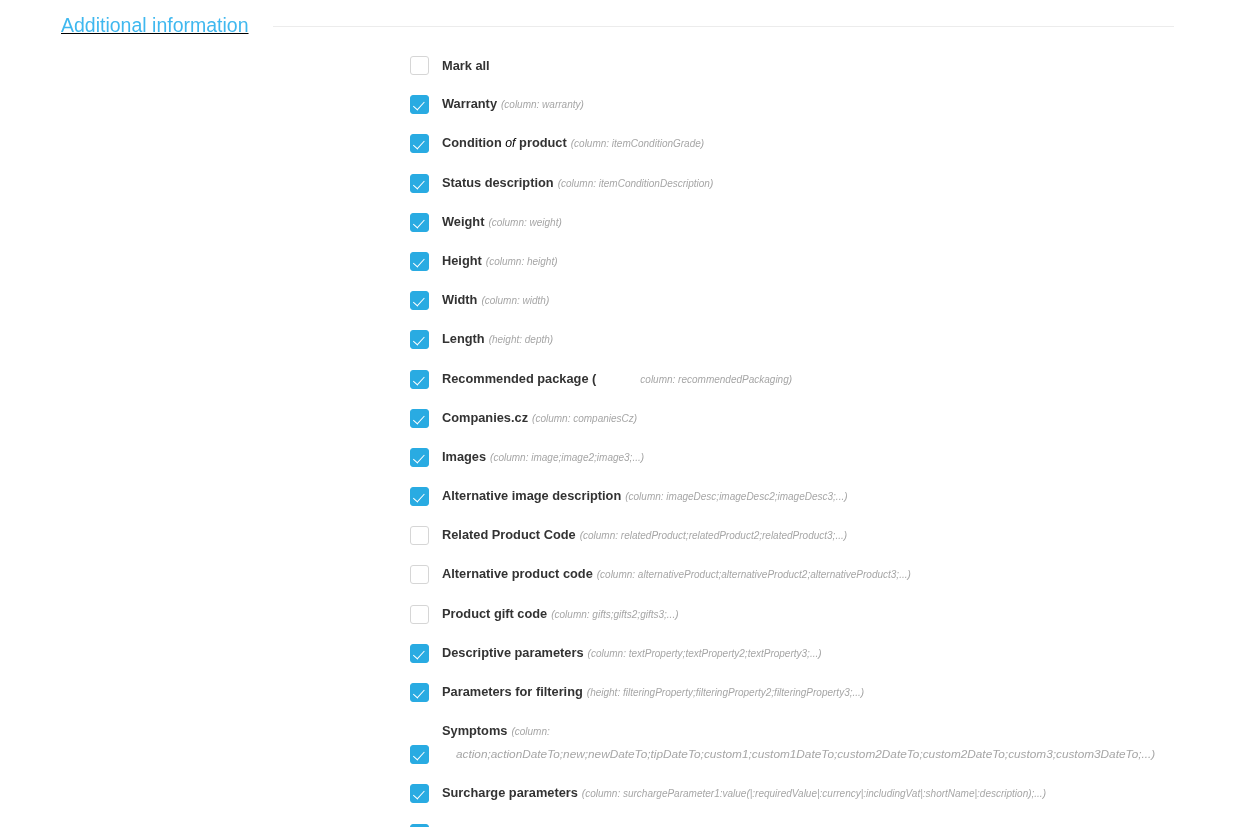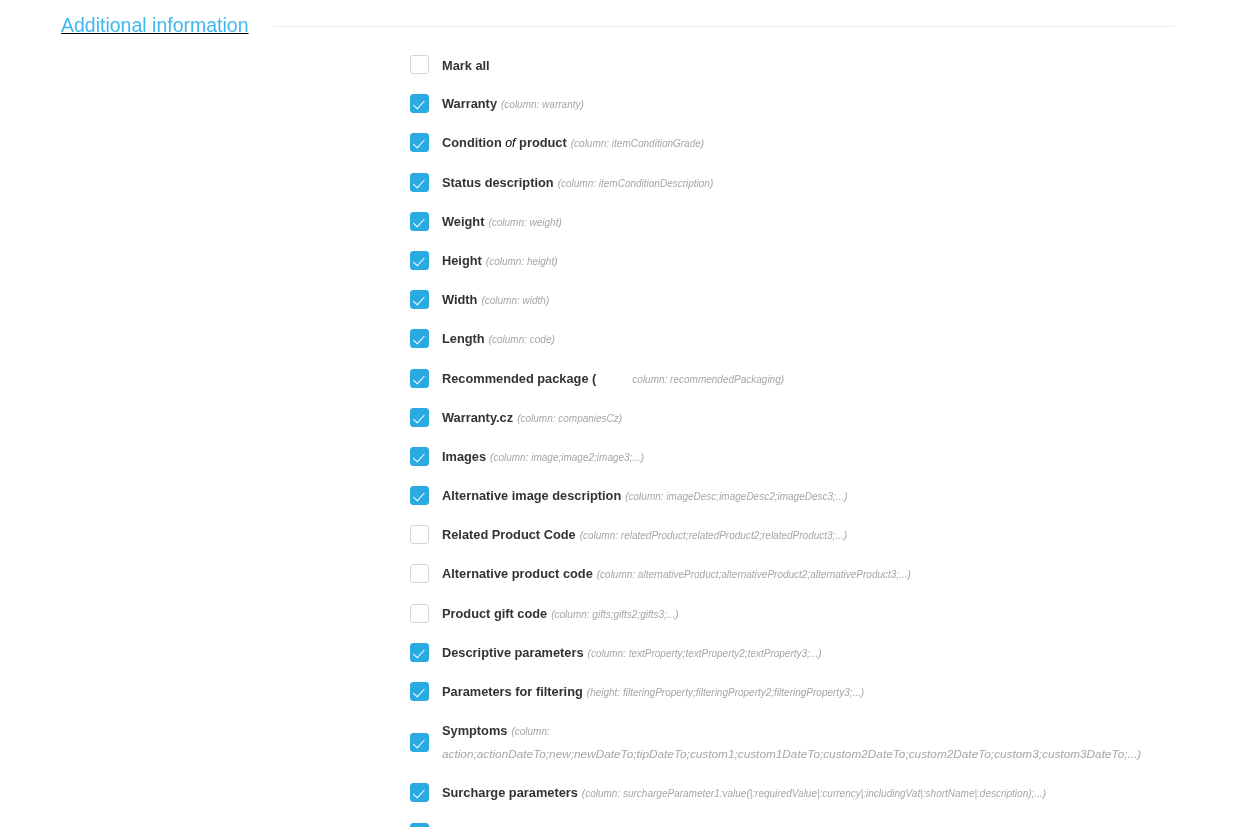--- a/index.html
+++ b/index.html
@@ -43,21 +43,21 @@
   }
 
   
   .list {
     padding-left: 410px;
     padding-top: 20px;
     box-sizing: border-box;
   }
   .row {
     display: flex;
-    align-items: center;
+    align-items: flex-end;
     min-height: 21px;
     margin-bottom: 18.2px;
   }
   .row.mark-all {
     margin-bottom: 18.2px;
   }
 
   
   .cbox {
     flex: 0 0 auto;
@@ -108,30 +108,30 @@
     font-size: 12.3px;
   }
   .hint {
     font-style: italic;
     color: #a6a6a6;
     font-weight: normal;
     font-size: 10px;
     margin-left: 4px;
   }
   .hint.tight {
-    margin-left: 4px;
+    margin-left: 12px;
     padding-left: 32px;
   }
   
   .hint-wrap {
     display: block;
     font-style: italic;
     color: #a6a6a6;
     font-size: 11.8px;
-    margin-left: 0;
+    margin-left: 14px;
     margin-top: 4px;
     white-space: nowrap;
   }
 
   
   .row.partial {
     margin-bottom: 0;
   }
 </style>
 </head>
@@ -166,29 +166,29 @@
     <div class="row">
       <span class="cbox on"></span>
       <div class="labels"><span class="lbl">Height</span><span class="hint">(column: height)</span></div>
     </div>
     <div class="row">
       <span class="cbox on"></span>
       <div class="labels"><span class="lbl">Width</span><span class="hint">(column: width)</span></div>
     </div>
     <div class="row">
       <span class="cbox on"></span>
-      <div class="labels"><span class="lbl">Length</span><span class="hint">(column: code)</span></div>
+      <div class="labels"><span class="lbl">Length</span><span class="hint">(height: depth)</span></div>
     </div>
     <div class="row">
       <span class="cbox on"></span>
       <div class="labels"><span class="lbl">Recommended package (</span><span class="hint tight">column: recommendedPackaging)</span></div>
     </div>
     <div class="row">
       <span class="cbox on"></span>
-      <div class="labels"><span class="lbl">Warranty.cz</span><span class="hint">(column: companiesCz)</span></div>
+      <div class="labels"><span class="lbl">Companies.cz</span><span class="hint">(column: companiesCz)</span></div>
     </div>
     <div class="row">
       <span class="cbox on"></span>
       <div class="labels"><span class="lbl">Images</span><span class="hint">(column: image;image2;image3;...)</span></div>
     </div>
     <div class="row">
       <span class="cbox on"></span>
       <div class="labels"><span class="lbl">Alternative image description</span><span class="hint">(column: imageDesc;imageDesc2;imageDesc3;...)</span></div>
     </div>
     <div class="row">

